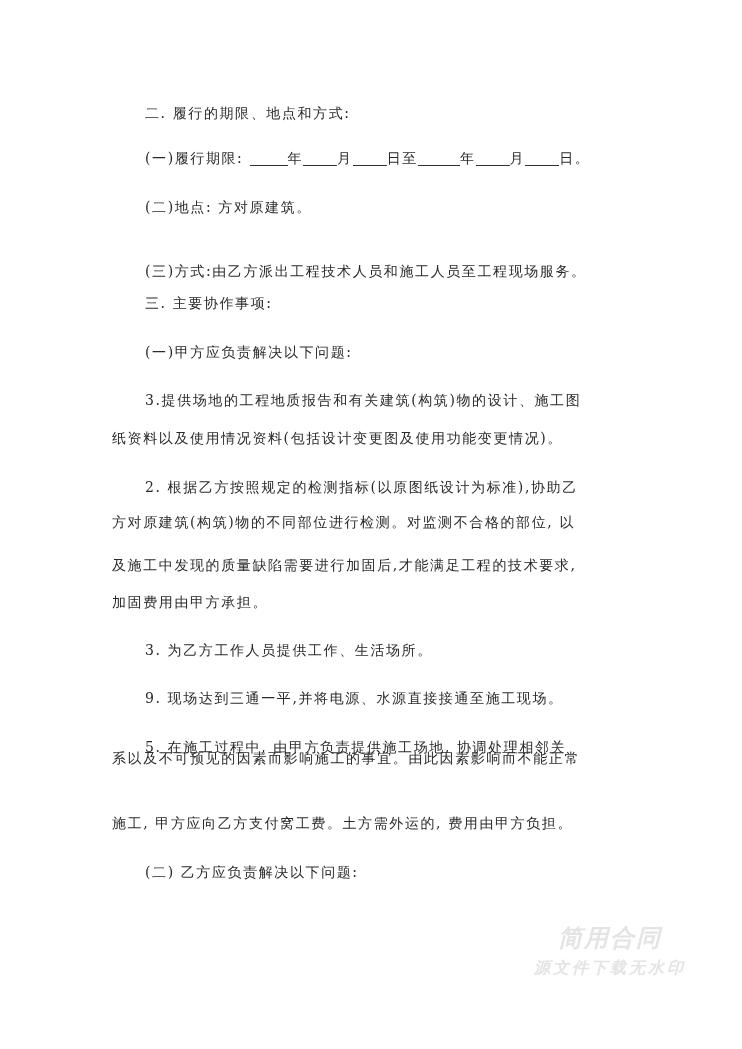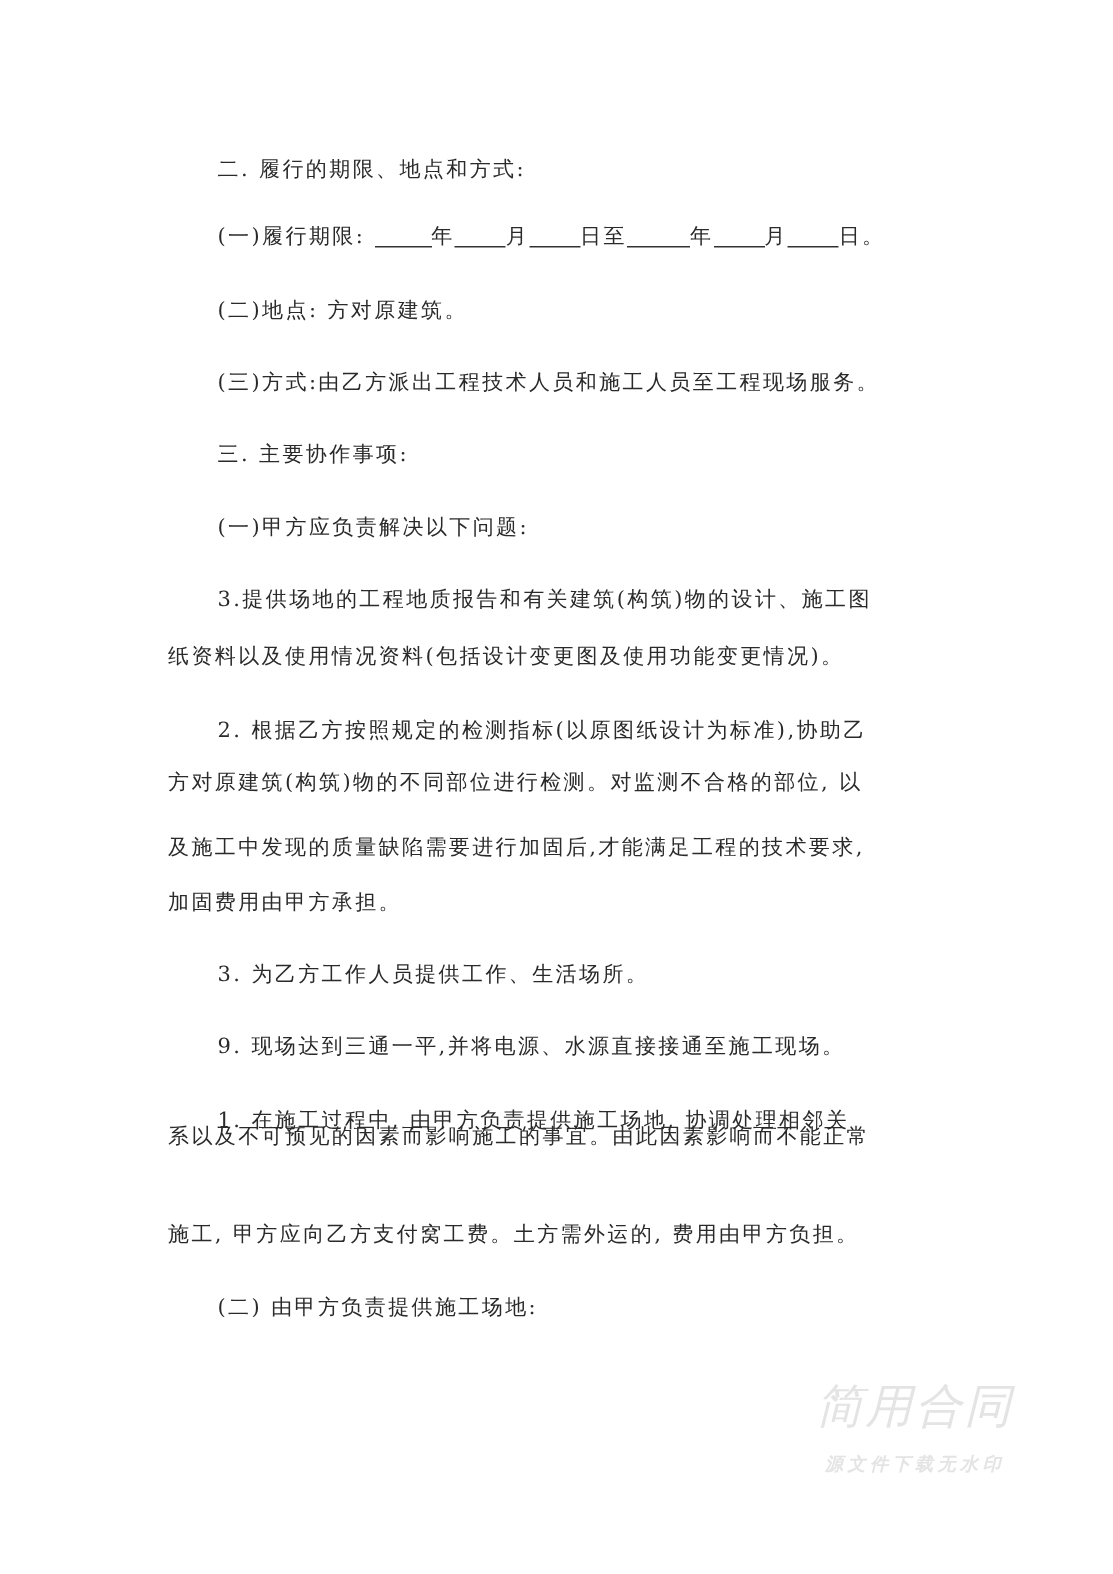--- a/index.html
+++ b/index.html
@@ -12,47 +12,47 @@
     white-space: nowrap; letter-spacing: 1.6px;
   }
   .indent { left: 145px; }
   .blank {
     display: inline-block; border-bottom: 1px solid #333; height: 16px; vertical-align: -3px;
   }
   .watermark {
     position: absolute; left: 510px; top: 918px; width: 200px; text-align: center;
     font-family: "DejaVu Sans", "Liberation Sans", sans-serif; color: #e4e4e4; font-style: italic;
   }
-  .wm-main { font-size: 31px; font-weight: normal; letter-spacing: 2px; line-height: 40px; }
-  .wm-sub { font-size: 12px; font-weight: bold; letter-spacing: 3px; margin-top: 10px; }
+  .wm-main { font-size: 24px; font-weight: bold; letter-spacing: 2px; line-height: 40px; }
+  .wm-sub { font-size: 16px; font-weight: bold; letter-spacing: 3px; }
 </style>
 </head>
 <body>
 
 <div>
   <div class="line indent" style="top:102px">二. 履行的期限、地点和方式:</div>
 
   <div class="line indent" style="top:147px">
     <span>(一)履行期限: </span><span class="blank" style="width:38px"></span><span>年</span><span class="blank" style="width:34px"></span><span>月</span><span class="blank" style="width:34px"></span><span>日至</span><span class="blank" style="width:42px"></span><span>年</span><span class="blank" style="width:34px"></span><span>月</span><span class="blank" style="width:34px"></span><span>日。</span>
   </div>
 
   <div class="line indent" style="top:196px">(二)地点: 方对原建筑。</div>
-  <div class="line indent" style="top:244px">(三)方式:由乙方派出工程技术人员和施工人员至工程现场服务。</div>
+  <div class="line indent" style="top:260px">(三)方式:由乙方派出工程技术人员和施工人员至工程现场服务。</div>
   <div class="line indent" style="top:292px">三. 主要协作事项:</div>
   <div class="line indent" style="top:341px">(一)甲方应负责解决以下问题:</div>
   <div class="line indent" style="top:389px">3.提供场地的工程地质报告和有关建筑(构筑)物的设计、施工图</div>
   <div class="line" style="top:427px">纸资料以及使用情况资料(包括设计变更图及使用功能变更情况)。</div>
   <div class="line indent" style="top:476px">2. 根据乙方按照规定的检测指标(以原图纸设计为标准),协助乙</div>
   <div class="line" style="top:511px">方对原建筑(构筑)物的不同部位进行检测。对监测不合格的部位, 以</div>
   <div class="line" style="top:554px">及施工中发现的质量缺陷需要进行加固后,才能满足工程的技术要求,</div>
   <div class="line" style="top:591px">加固费用由甲方承担。</div>
   <div class="line indent" style="top:639px">3. 为乙方工作人员提供工作、生活场所。</div>
   <div class="line indent" style="top:687px">9. 现场达到三通一平,并将电源、水源直接接通至施工现场。</div>
-  <div class="line indent" style="top:736px">1. 在施工过程中, 由甲方负责提供施工场地, 协调处理相邻关</div>
+  <div class="line indent" style="top:736px">5. 在施工过程中, 由甲方负责提供施工场地, 协调处理相邻关</div>
   <div class="line" style="top:747px">系以及不可预见的因素而影响施工的事宜。由此因素影响而不能正常</div>
   <div class="line" style="top:812px">施工, 甲方应向乙方支付窝工费。土方需外运的, 费用由甲方负担。</div>
-  <div class="line indent" style="top:861px">(二) 由甲方负责提供施工场地:</div>
+  <div class="line indent" style="top:861px">(二) 乙方应负责解决以下问题:</div>
 </div>
 
 <div class="watermark">
   <div class="wm-main">简用合同</div>
   <div class="wm-sub">源文件下载无水印</div>
 </div>
 
 </body></html>

